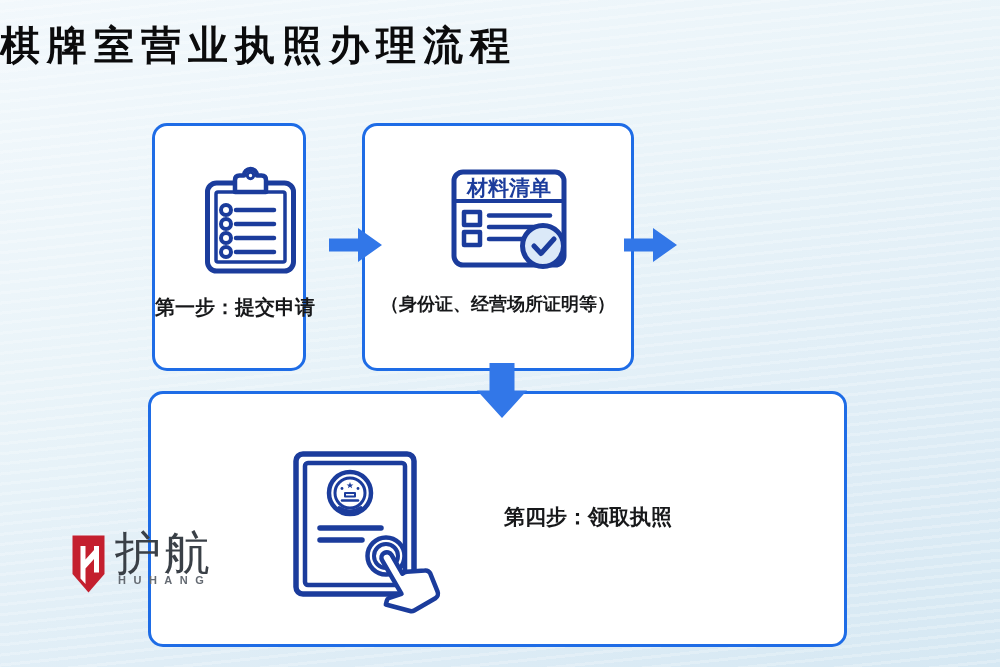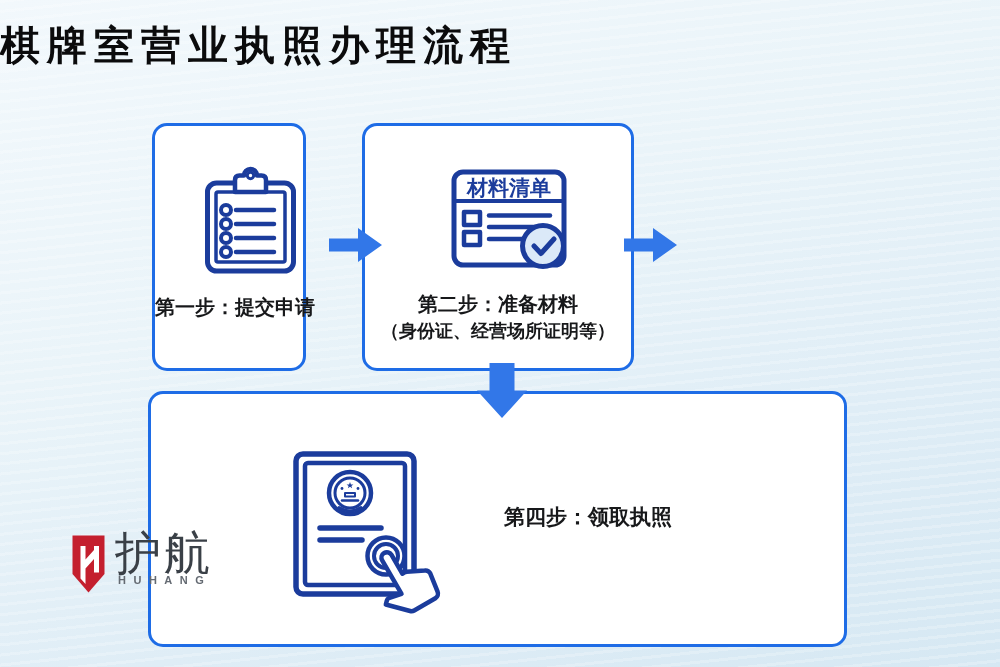--- a/index.html
+++ b/index.html
@@ -90,21 +90,20 @@
         <rect x="13" y="43" width="16" height="13" stroke-width="4.5"></rect>
         <rect x="13" y="63" width="16" height="13" stroke-width="4.5"></rect>
         <line x1="38" y1="46.5" x2="99" y2="46.5" stroke-width="4.5"></line>
         <line x1="38" y1="58" x2="99" y2="58" stroke-width="4.5"></line>
         <line x1="38" y1="70" x2="80" y2="70" stroke-width="4.5"></line>
         <circle cx="92" cy="77" r="20.5" fill="#dbe9f8" stroke-width="5"></circle>
         <path d="M83 77 l7 7.5 L103 70" stroke-width="5"></path>
       </svg>
     </div>
     <div class="step-label step-label-2">
-      <div>第二步：准备材料</div>
       <div class="step-sublabel">（身份证、经营场所证明等）</div>
     </div>
   </div>
 
 
   <div class="card card-4">
     <div class="icon-wrap icon-4">
       <svg width="155" height="190" viewBox="0 0 155 190" fill="none" stroke="#1b3c9c" stroke-linecap="round" stroke-linejoin="round">
         <rect x="5" y="5" width="118" height="140" rx="7" stroke-width="5.5"></rect>
         <rect x="14" y="14" width="100" height="122" rx="3" stroke-width="4.5"></rect>

